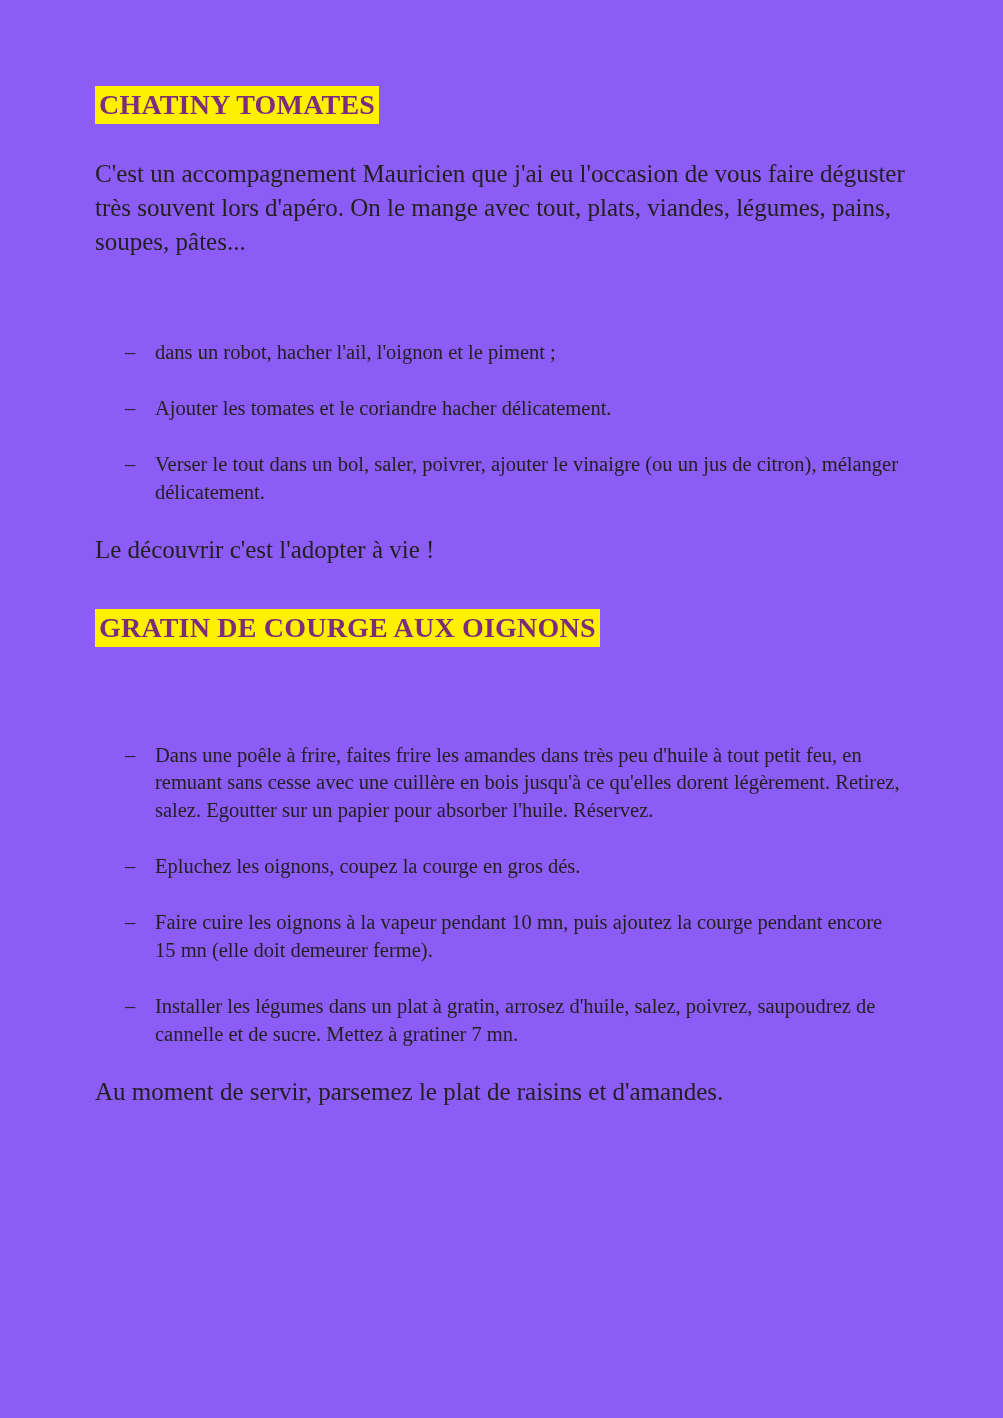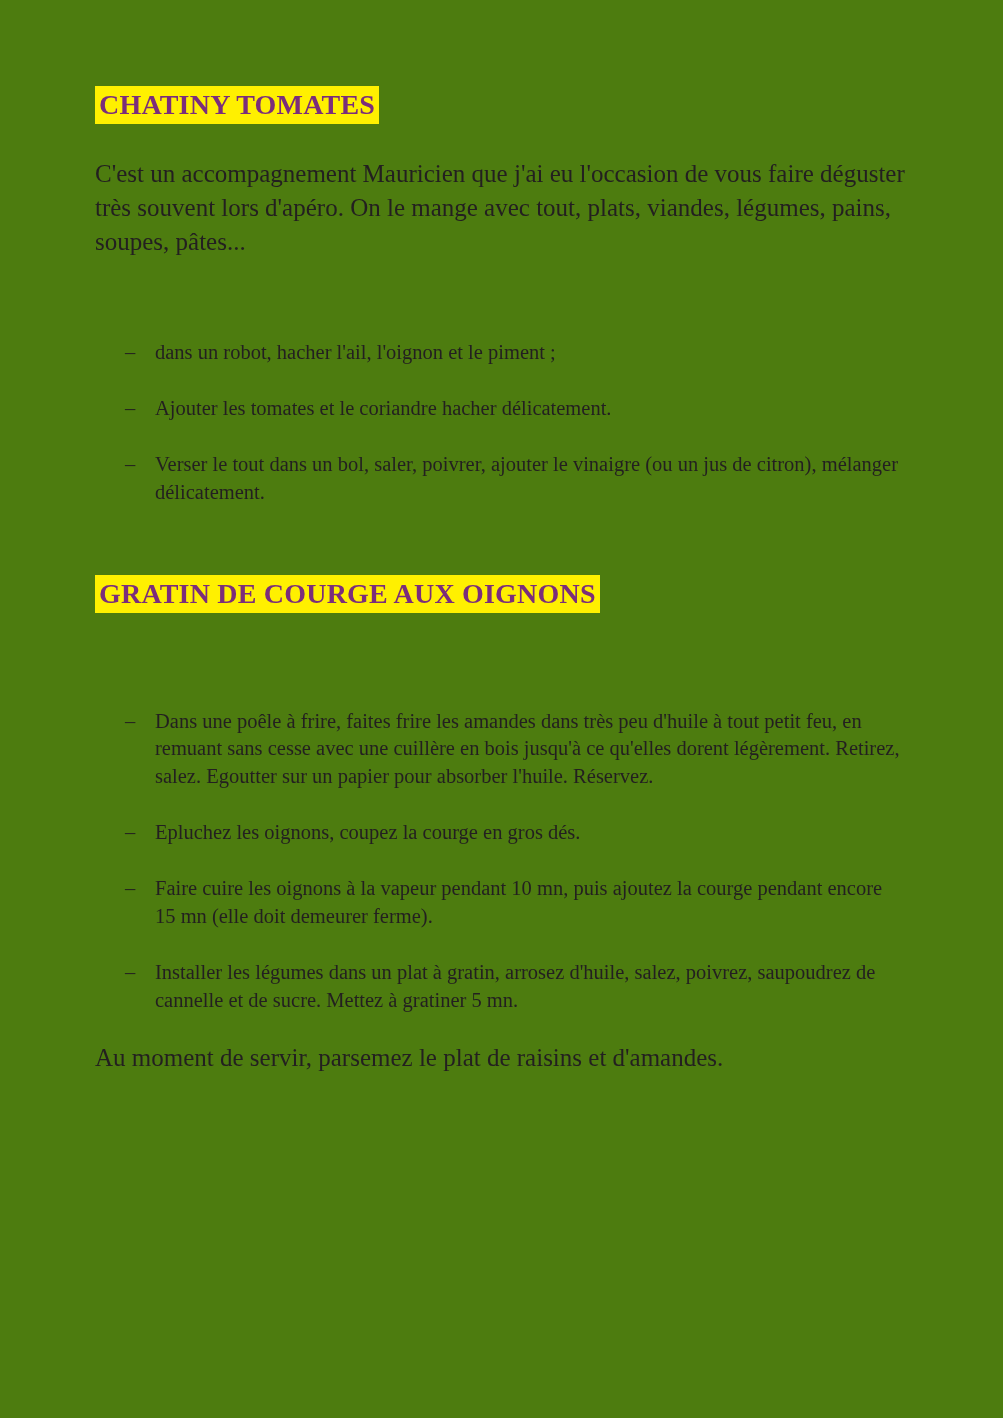--- a/index.html
+++ b/index.html
@@ -12,21 +12,21 @@
     height: 1418px;
     font-family: "Liberation Serif", "DejaVu Serif", serif;
     color: #231f20;
     position: relative;
     overflow: hidden;
   }
   .page {
     position: relative;
     width: 1003px;
     height: 1418px;
-    background: #4d7c0f;
+    background: #8b5cf6;
     box-sizing: border-box;
     padding: 8px;
   }
   .content {
     position: absolute;
     left: 95px;
     top: 88px;
     width: 812px;
   }
 
@@ -118,20 +118,21 @@
       </li>
       <li>
         <span class="dash">–</span>
         <span class="li-text">Verser le tout dans un bol, saler, poivrer, ajouter le vinaigre (ou un jus de citron), mélanger délicatement.</span>
       </li>
     </ul>
 
 
     <div class="gap-md"></div>
 
+    <p class="body-text">Le découvrir c'est l'adopter à vie !</p>
 
     <div class="gap-xl"></div>
 
     <h1 class="recipe-heading"><span class="hl">GRATIN DE COURGE AUX OIGNONS</span></h1>
 
     <div class="gap-xl"></div>
 
 
     <div class="gap-md"></div>
 
@@ -143,21 +144,21 @@
       <li>
         <span class="dash">–</span>
         <span class="li-text">Epluchez les oignons, coupez la courge en gros dés.</span>
       </li>
       <li>
         <span class="dash">–</span>
         <span class="li-text">Faire cuire les oignons à la vapeur pendant 10 mn, puis ajoutez la courge pendant encore 15 mn (elle doit demeurer ferme).</span>
       </li>
       <li>
         <span class="dash">–</span>
-        <span class="li-text">Installer les légumes dans un plat à gratin, arrosez d'huile, salez, poivrez, saupoudrez de cannelle et de sucre. Mettez à gratiner 5 mn.</span>
+        <span class="li-text">Installer les légumes dans un plat à gratin, arrosez d'huile, salez, poivrez, saupoudrez de cannelle et de sucre. Mettez à gratiner 7 mn.</span>
       </li>
     </ul>
 
     <div class="gap-md"></div>
 
     <p class="body-text">Au moment de servir, parsemez le plat de raisins et d'amandes.</p>
 
   </div>
 </div>
 

